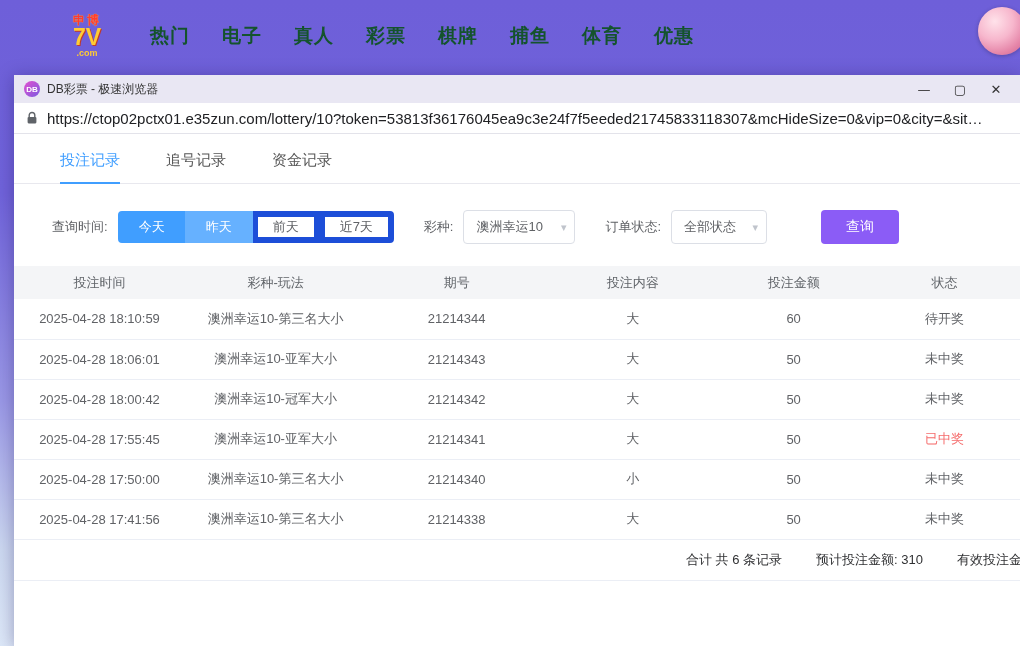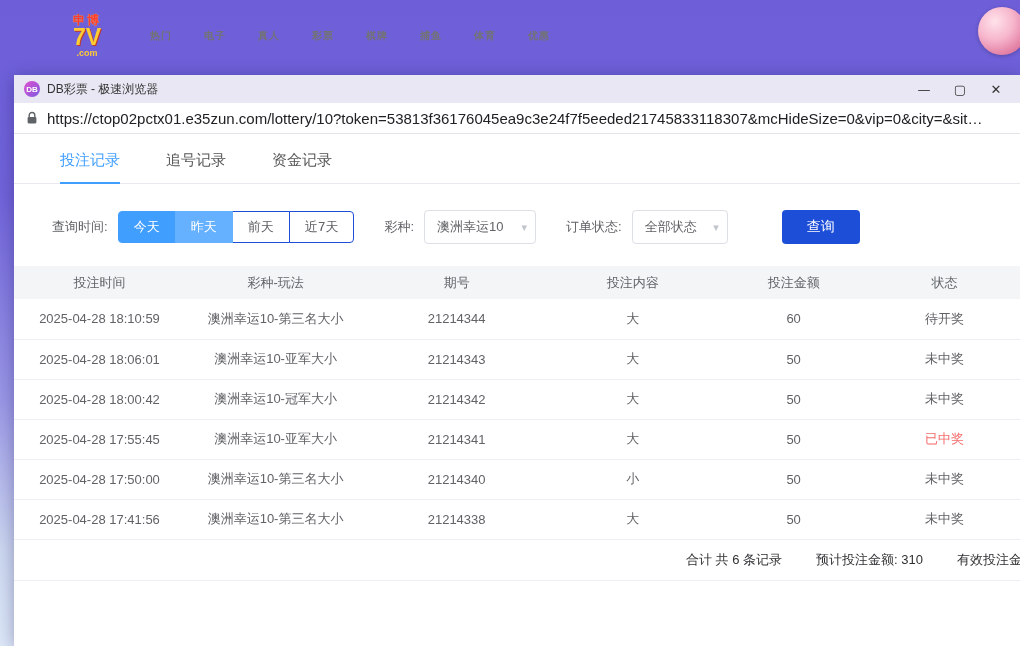--- a/index.html
+++ b/index.html
@@ -10,21 +10,21 @@
     position:relative;
   }
 
   
   .topbar { height:72px; display:flex; align-items:center; padding-left:58px; position:relative; }
   .logo { width:58px; text-align:center; line-height:1; flex:0 0 auto; }
   .logo-top { color:#ff3b30; font-size:12px; font-weight:700; text-shadow:0 0 1px #ffd24a; letter-spacing:2px; }
   .logo-mid { color:#ffcc33; font-size:23px; font-weight:800; text-shadow:1px 1px 0 #c0392b; }
   .logo-bottom { color:#ffcc33; font-size:9px; font-weight:700; }
   .top-nav { display:flex; gap:32px; margin-left:34px; }
-  .nav-item { color:#737373; font-size:10px; font-weight:700; letter-spacing:1px; cursor:pointer; white-space:nowrap; }
+  .nav-item { color:#14532d; font-size:19px; font-weight:700; letter-spacing:1px; cursor:pointer; white-space:nowrap; }
   .avatar { position:absolute; top:7px; right:-6px; width:48px; height:48px; border-radius:50%;
     background:radial-gradient(circle at 35% 30%, #ffe2ea 0%, #f7b7cd 40%, #e585a8 70%, #c85f8d 100%);
     box-shadow:0 1px 4px rgba(0,0,0,.25); }
 
   
   .window { position:absolute; left:14px; top:75px; right:0; bottom:0; background:#fff;
     box-shadow:0 2px 16px rgba(25,15,80,.35); display:flex; flex-direction:column; }
   .titlebar { flex:0 0 28px; background:#e9e7f3; display:flex; align-items:center; padding:0 6px 0 10px; gap:7px; }
   .favicon { width:16px; height:16px; border-radius:50%; background:linear-gradient(135deg,#e24fd0,#7b5be0);
     color:#fff; font-size:8px; font-weight:700; display:flex; align-items:center; justify-content:center; flex:0 0 auto; }
@@ -39,32 +39,32 @@
   
   .content { flex:1; display:flex; flex-direction:column; overflow:hidden; background:#fff; }
   .tabs { display:flex; gap:46px; padding:17px 0 0 46px; border-bottom:1px solid #e8e8ee; }
   .tab { padding-bottom:13px; font-size:15px; color:#555; position:relative; cursor:pointer; }
   .tab.active { color:#409eff; }
   .tab.active::after { content:""; position:absolute; left:0; right:0; bottom:-1px; height:2px; background:#409eff; }
 
   .filters { display:flex; align-items:center; margin:26px 0 22px 38px; font-size:13px; color:#606266; }
   .flabel { margin-right:10px; white-space:nowrap; }
   .btn-group { display:inline-flex; margin-right:30px; }
-  .tbtn { height:32px; padding:0 15px; font-size:13px; background:#fff; border:1px solid #1d4ed8; color:#606266;
-    margin-left:-1px; cursor:pointer; white-space:nowrap; font-family:Liberation Mono, monospace; }
+  .tbtn { height:32px; padding:0 15px; font-size:13px; background:#fff; border:6px solid #1d4ed8; color:#606266;
+    margin-left:-1px; cursor:pointer; white-space:nowrap; font-family:Liberation Sans, sans-serif; }
   .tbtn:first-child { border-radius:4px 0 0 4px; margin-left:0; }
   .tbtn:last-child { border-radius:0 4px 4px 0; }
   .tbtn.primary { background:#409eff; border-color:#409eff; color:#fff; position:relative; z-index:1; }
   .tbtn.primary-light { background:#66b1ff; border-color:#66b1ff; color:#fff; position:relative; z-index:1; }
   .select { height:34px; min-width:112px; border:1px solid #dcdfe6; border-radius:4px; display:inline-flex;
     align-items:center; justify-content:space-between; padding:0 8px 0 12px; color:#606266; background:#fff;
     cursor:pointer; margin-right:30px; }
   .select.small { min-width:96px; }
   .caret { color:#c0c4cc; font-size:11px; margin-left:10px; }
-  .search-btn { height:34px; padding:0 25px; background:#1d4ed8; color:#fff; border:none; border-radius:4px;
+  .search-btn { height:34px; padding:0 25px; background:#8b5cf6; color:#fff; border:none; border-radius:4px;
     font-size:14px; margin-left:24px; cursor:pointer; font-family:inherit; }
 
   table { width:100%; border-collapse:collapse; font-size:13px; table-layout:fixed; }
   thead th { background:#f4f5f7; height:33px; font-weight:400; color:#5f6368; text-align:center; }
   tbody td { height:40px; text-align:center; border-bottom:1px solid #ebeef5; color:#606266;
     overflow:hidden; white-space:nowrap; }
   td.status.win { color:#f56c6c; }
 
   .summary { display:flex; justify-content:flex-end; align-items:center; gap:34px; height:41px; font-size:13px;
     color:#303133; border-bottom:1px solid #ebeef5; white-space:nowrap; overflow:hidden; padding-right:0; }

